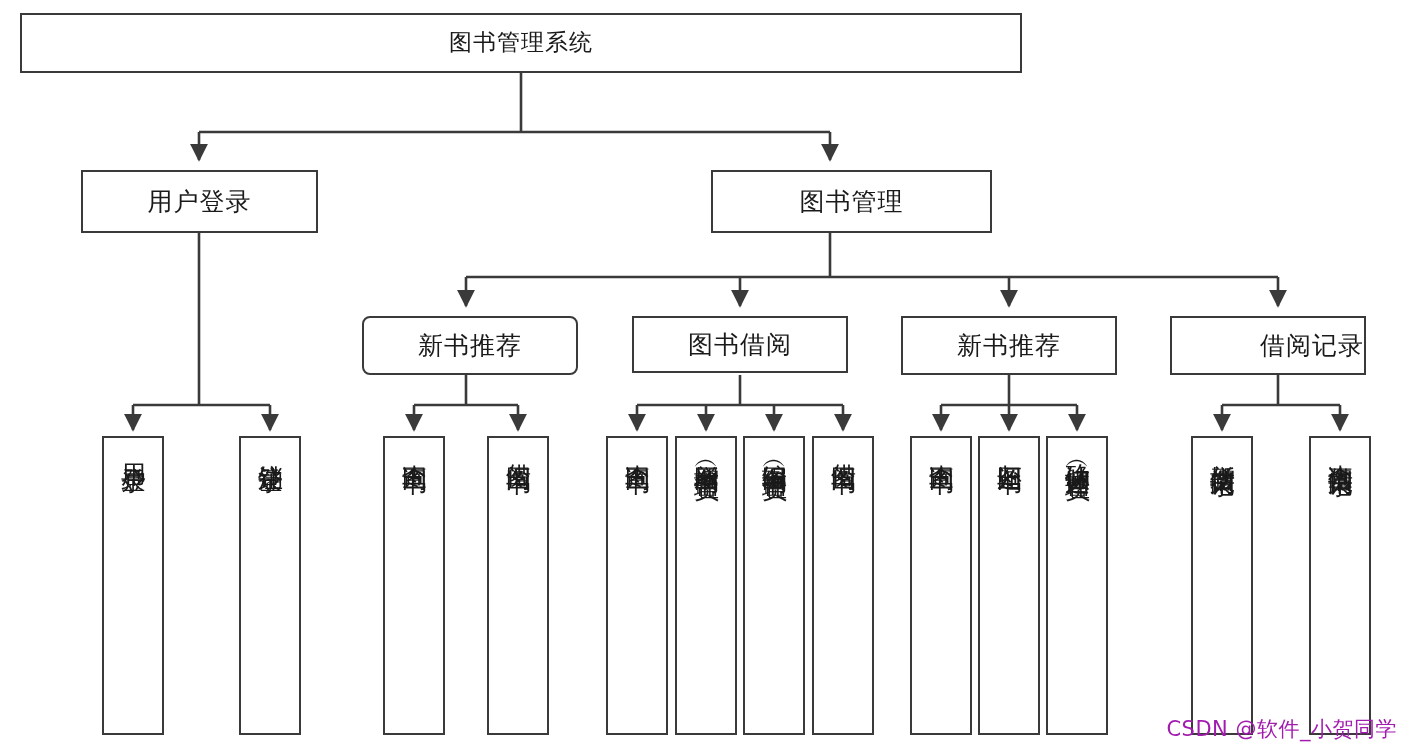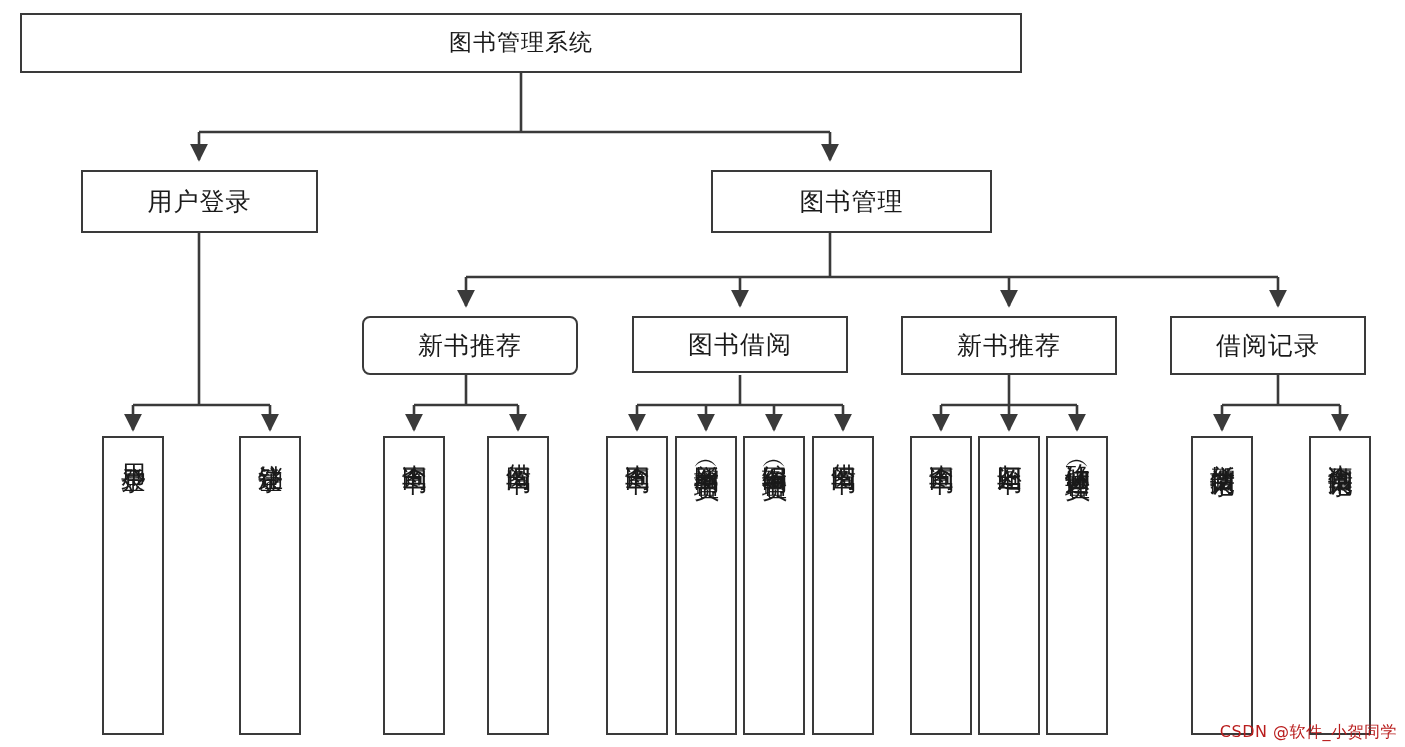--- a/index.html
+++ b/index.html
@@ -64,22 +64,22 @@
     text-orientation: upright;
     font-size: 25px;
     line-height: 1.12;
     letter-spacing: 2px;
     white-space: nowrap;
   }
   .watermark {
     position: absolute;
     right: 8px;
     bottom: 4px;
-    font-size: 16px;
-    color: #b91c1c;
+    font-size: 21px;
+    color: #a21caf;
     white-space: nowrap;
     letter-spacing: 0.5px;
     user-select: none;
   }
 </style>
 </head>
 <body>
 
 <div id="diagram-root">
 
@@ -146,21 +146,21 @@
 
   <div class="node node-h" style="left:362px; top:316px; width:216px; height:59px;border-radius:8px;">
     <span class="node-label">新书推荐</span>
   </div>
   <div class="node node-h" style="left:632px; top:316px; width:216px; height:57px;">
     <span class="node-label">图书借阅</span>
   </div>
   <div class="node node-h" style="left:901px; top:316px; width:216px; height:59px;">
     <span class="node-label">新书推荐</span>
   </div>
-  <div class="node node-h" style="left:1170px; top:316px; width:196px; height:59px;">
+  <div class="node node-h" style="left:1170px; top:316px; width:196px; height:59px;justify-content:flex-end;">
     <span class="node-label">借阅记录</span>
   </div>
 
   <div class="node node-v" style="left:102px; top:436px; width:62px; height:299px;">
     <span class="node-label">用户登录</span>
   </div>
   <div class="node node-v" style="left:239px; top:436px; width:62px; height:299px;">
     <span class="node-label">注销登录</span>
   </div>
 

